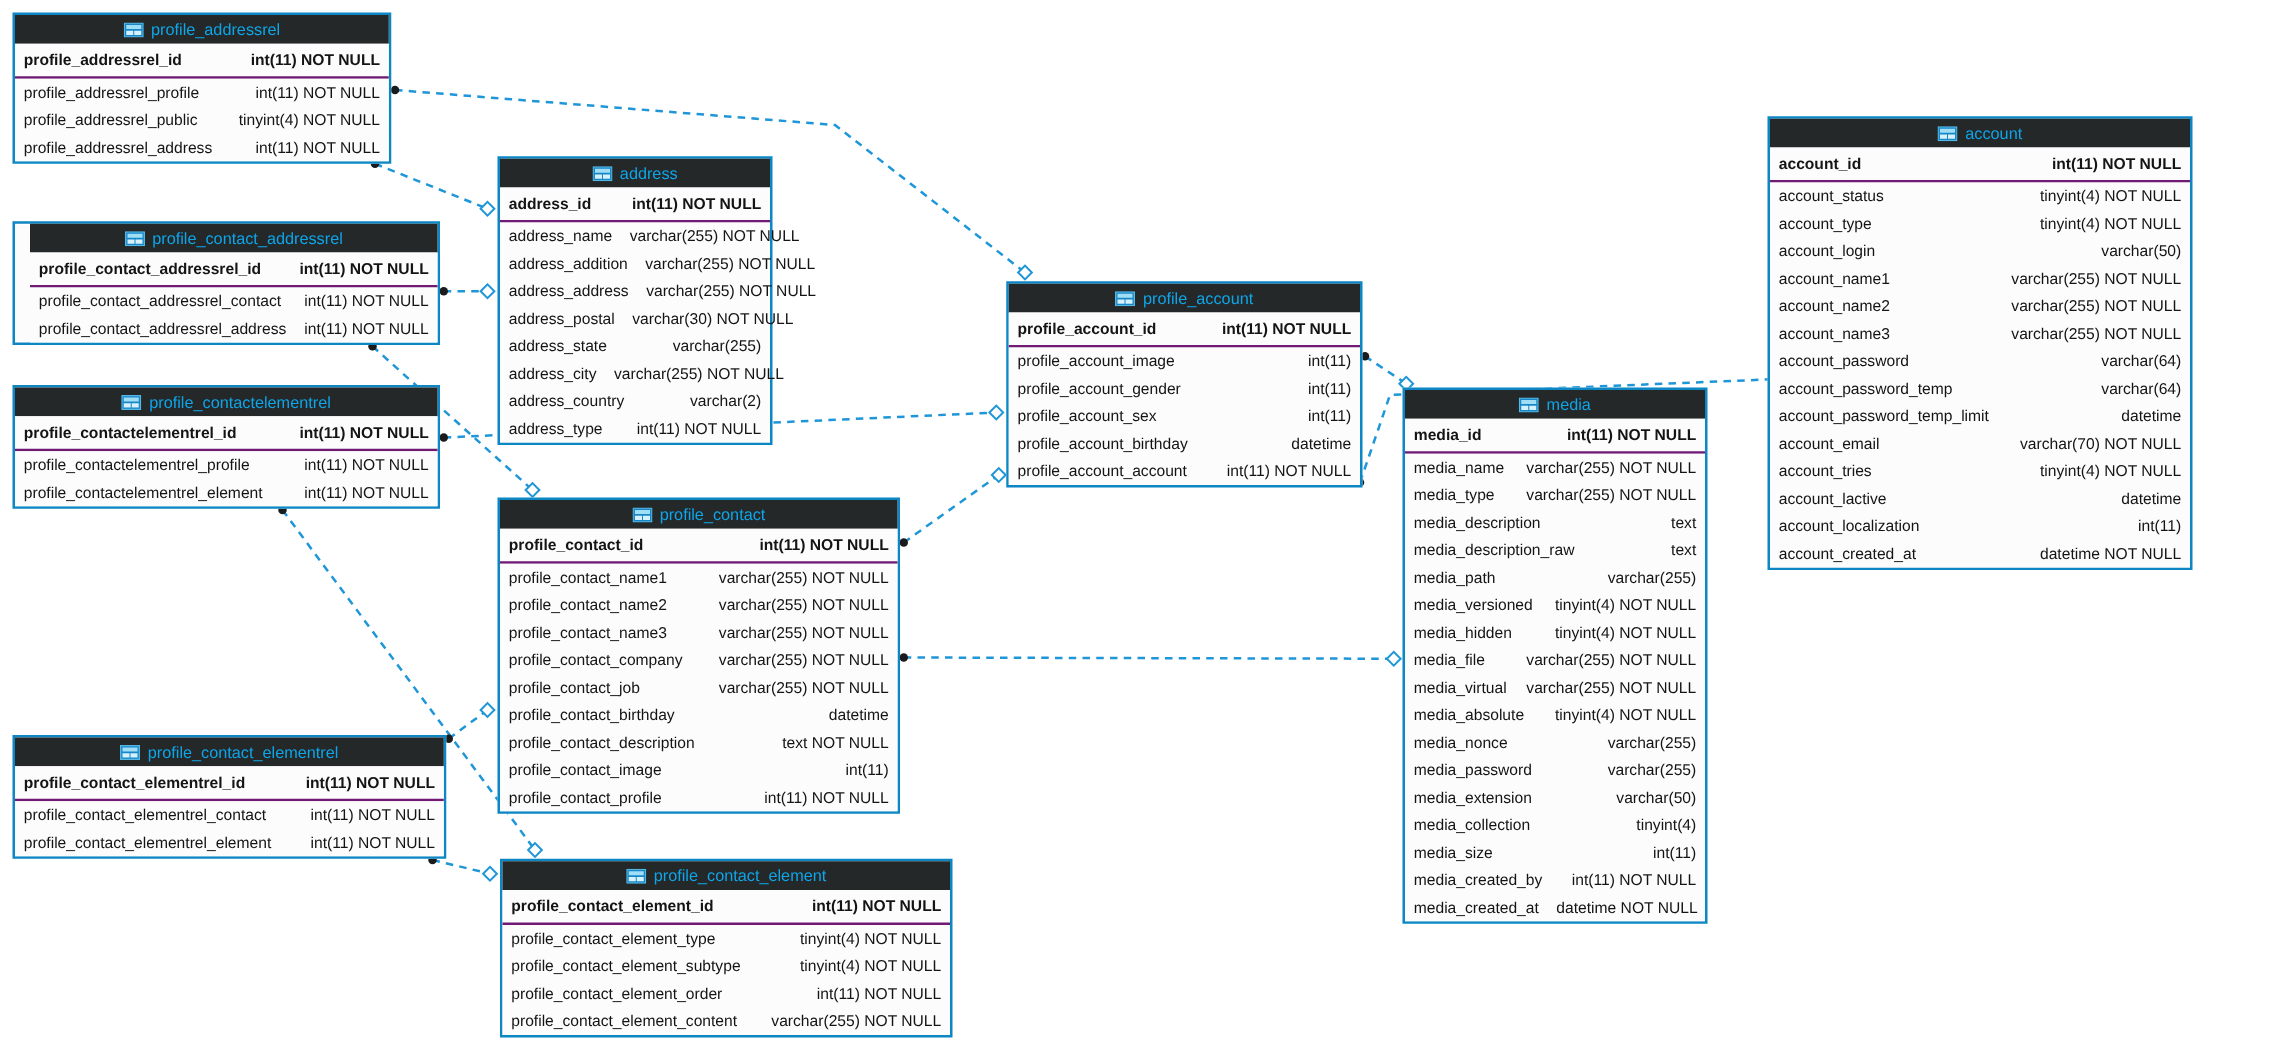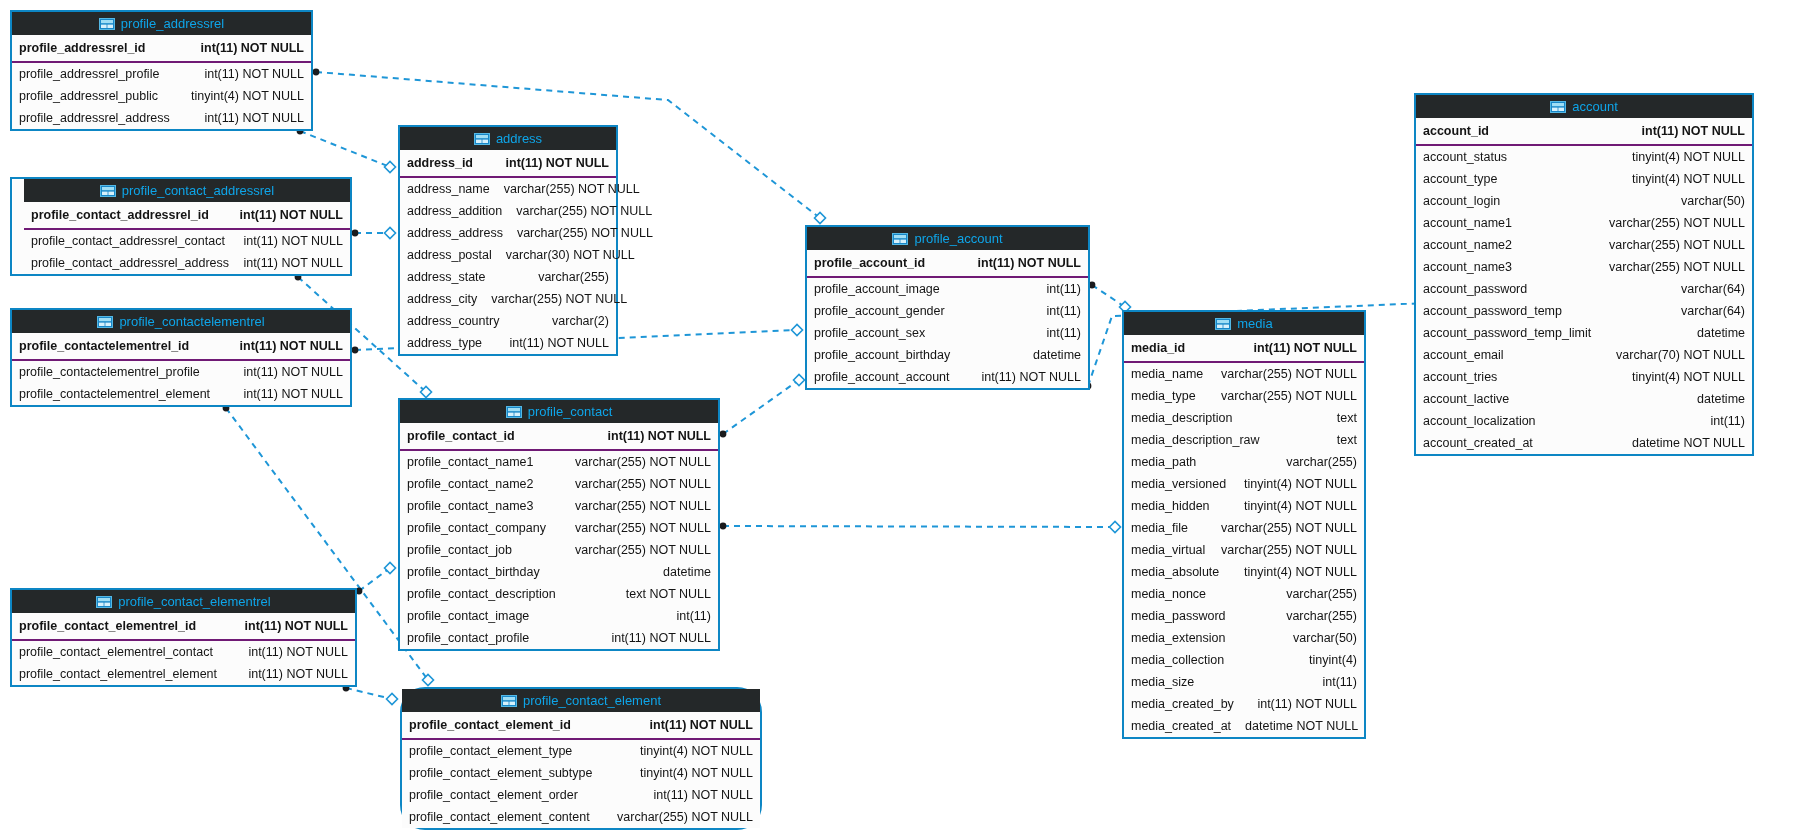--- a/index.html
+++ b/index.html
@@ -308,21 +308,21 @@
       </div>
       <div class="tbl-row">
         <span class="col-name">profile_contact_image</span>
         <span class="col-type">int(11)</span>
       </div>
       <div class="tbl-row">
         <span class="col-name">profile_contact_profile</span>
         <span class="col-type">int(11) NOT NULL</span>
       </div>
     </div>
-    <div class="table-fig" style="left: 400px; top: 687px; width: 362px; border-radius: 25px;">
+    <div class="table-fig" style="left: 400px; top: 687px; width: 362px;">
       <div class="tbl-header">
         <svg width="16" height="12" viewBox="0 0 16 12">
           <rect x="0.5" y="0.5" width="15" height="11" fill="#1787c8" stroke="#55b8e4"></rect>
           <rect x="2" y="2" width="12" height="3.2" fill="#9fdef5"></rect>
           <rect x="2" y="6.6" width="5.6" height="3.4" fill="#d6f1fc"></rect>
           <rect x="8.4" y="6.6" width="5.6" height="3.4" fill="#d6f1fc"></rect>
         </svg>
         <span>profile_contact_element</span>
       </div>
       <div class="tbl-row pk">

